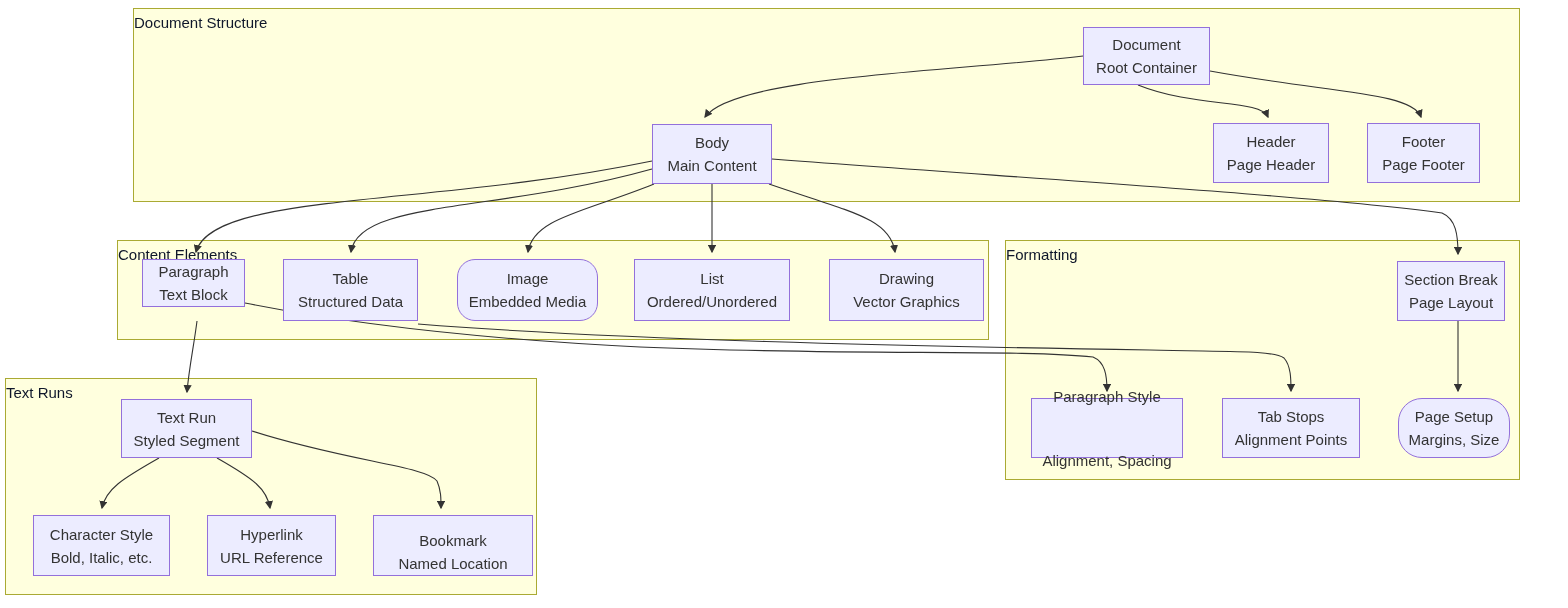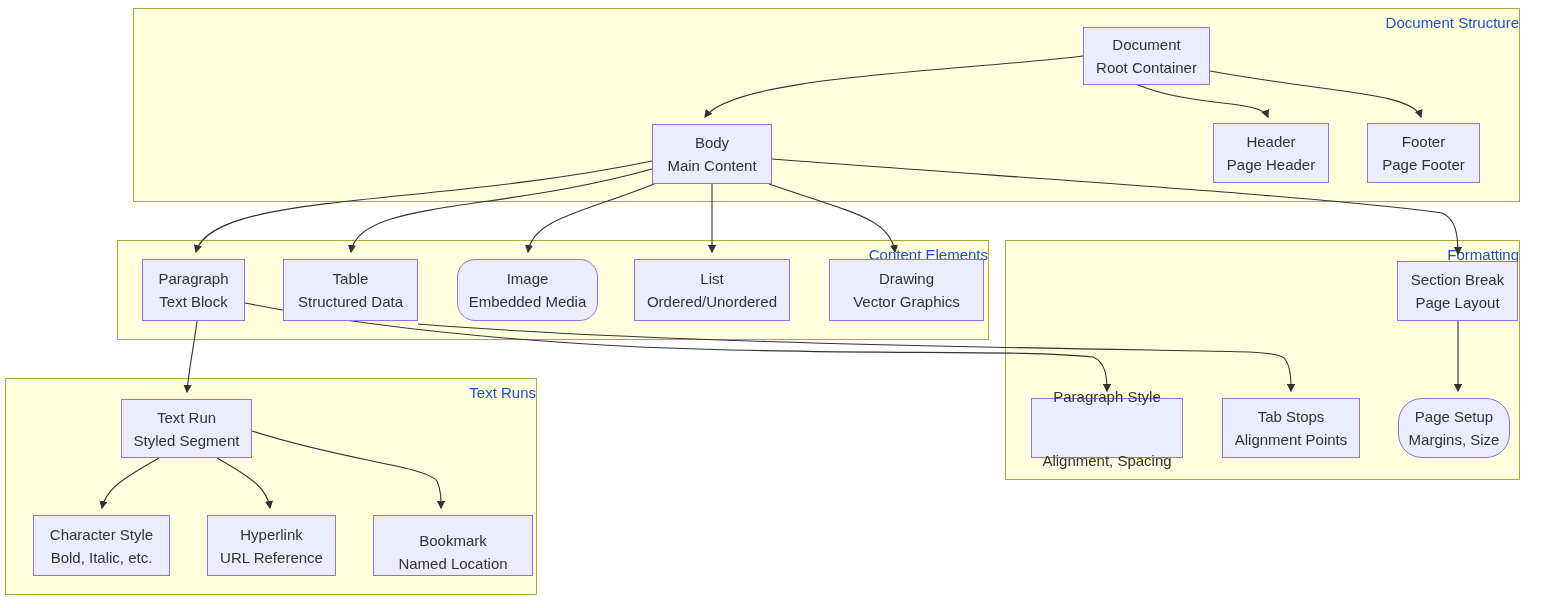--- a/index.html
+++ b/index.html
@@ -17,23 +17,23 @@
     background: #ffffde;
     border: 1px solid #aaaa33;
     box-sizing: border-box;
     z-index: 0;
   }
   .subgraph-title {
     position: absolute;
     top: 5px;
     left: 0;
     right: 0;
-    text-align: right;
+    text-align: left;
     font-size: 15px;
-    color: #1d4ed8;
+    color: #0f172a;
     white-space: nowrap;
   }
   .edge-layer {
     position: absolute;
     left: 0;
     top: 0;
     z-index: 1;
   }
   .edge {
     fill: none;
@@ -114,21 +114,21 @@
   <div class="node" style="left:1213px; top:123px; width:116px; height:60px;">
     <span>Header</span>
     <span>Page Header</span>
   </div>
 
   <div class="node" style="left:1367px; top:123px; width:113px; height:60px;">
     <span>Footer</span>
     <span>Page Footer</span>
   </div>
 
-  <div class="node" style="left:142px; top:259px; width:103px; height:62px;">
+  <div class="node" style="left:142px; top:259px; width:103px; height:48px;">
     <span>Paragraph</span>
     <span>Text Block</span>
   </div>
 
   <div class="node" style="left:283px; top:259px; width:135px; height:62px;">
     <span>Table</span>
     <span>Structured Data</span>
   </div>
 
   <div class="node" style="left:457px; top:259px; width:141px; height:62px;border-radius:18px;">
@@ -139,21 +139,21 @@
   <div class="node" style="left:634px; top:259px; width:156px; height:62px;">
     <span>List</span>
     <span>Ordered/Unordered</span>
   </div>
 
   <div class="node" style="left:829px; top:259px; width:155px; height:62px;">
     <span>Drawing</span>
     <span>Vector Graphics</span>
   </div>
 
-  <div class="node" style="left:1397px; top:261px; width:121px; height:60px;">
+  <div class="node" style="left:1397px; top:261px; width:108px; height:60px;">
     <span>Section Break</span>
     <span>Page Layout</span>
   </div>
 
   <div class="node" style="left:1031px; top:398px; width:152px; height:60px;gap:41px;">
     <span>Paragraph Style</span>
     <span>Alignment, Spacing</span>
   </div>
 
   <div class="node" style="left:1222px; top:398px; width:138px; height:60px;">

